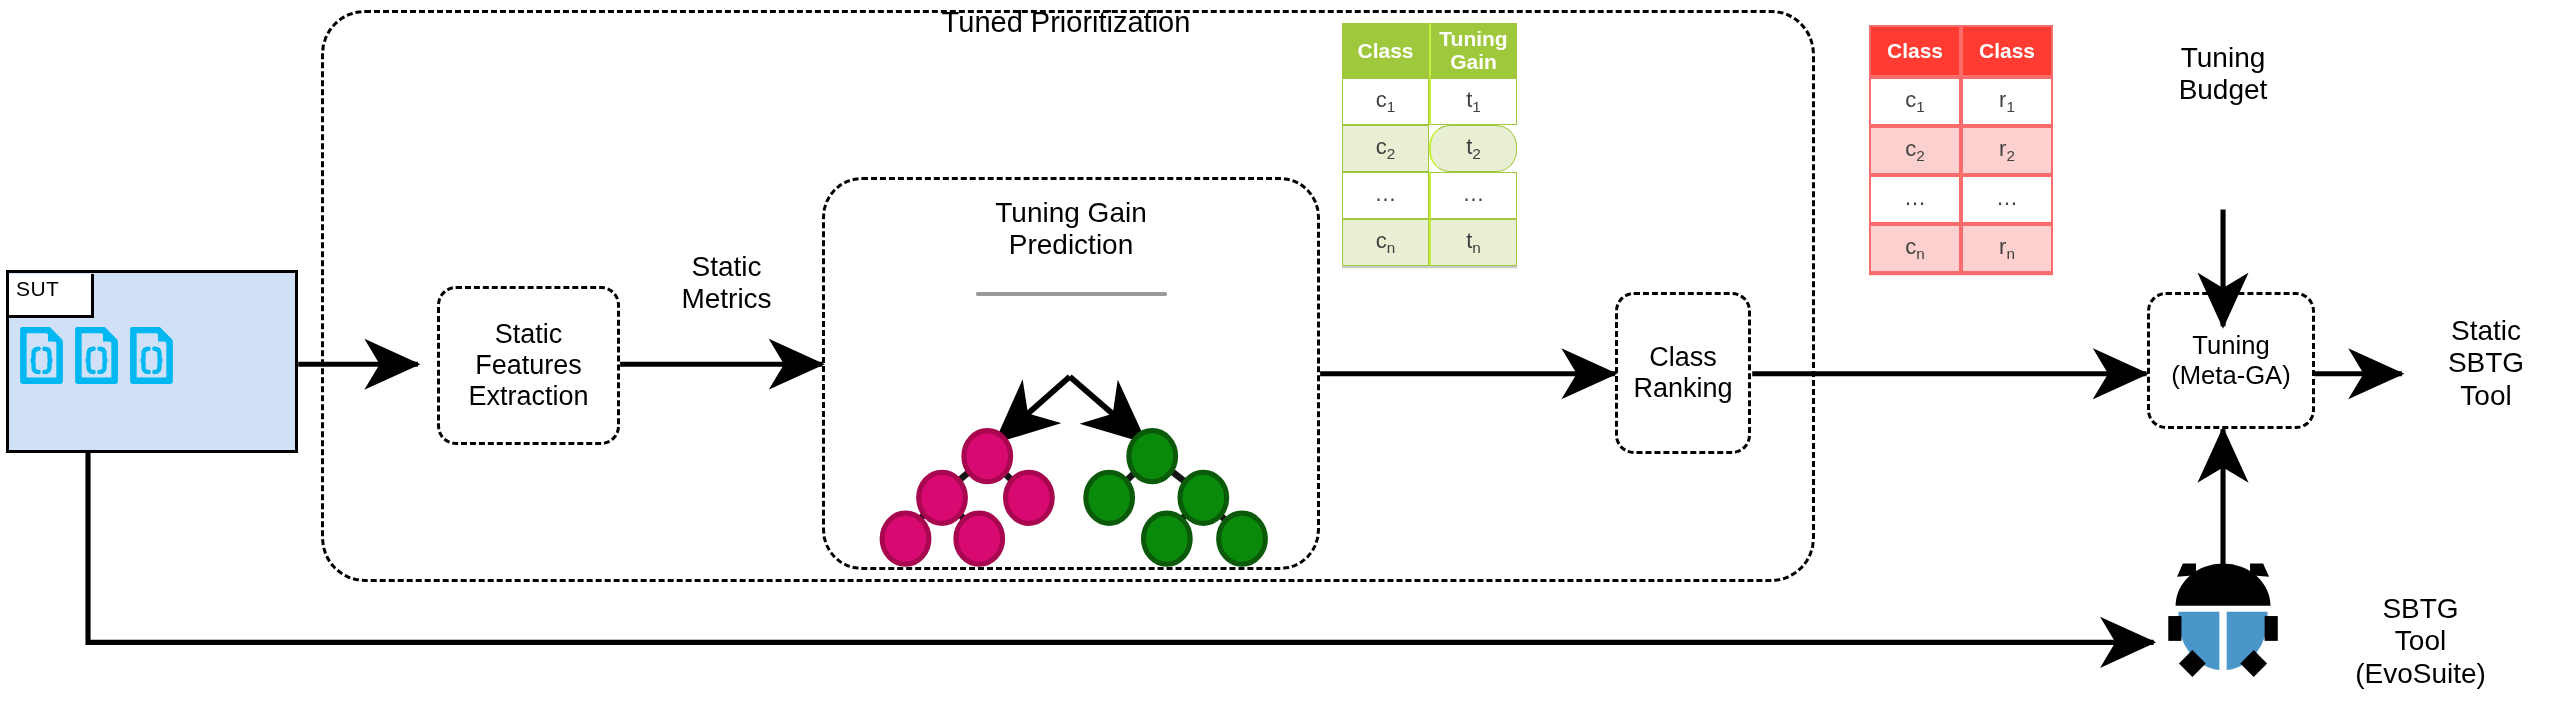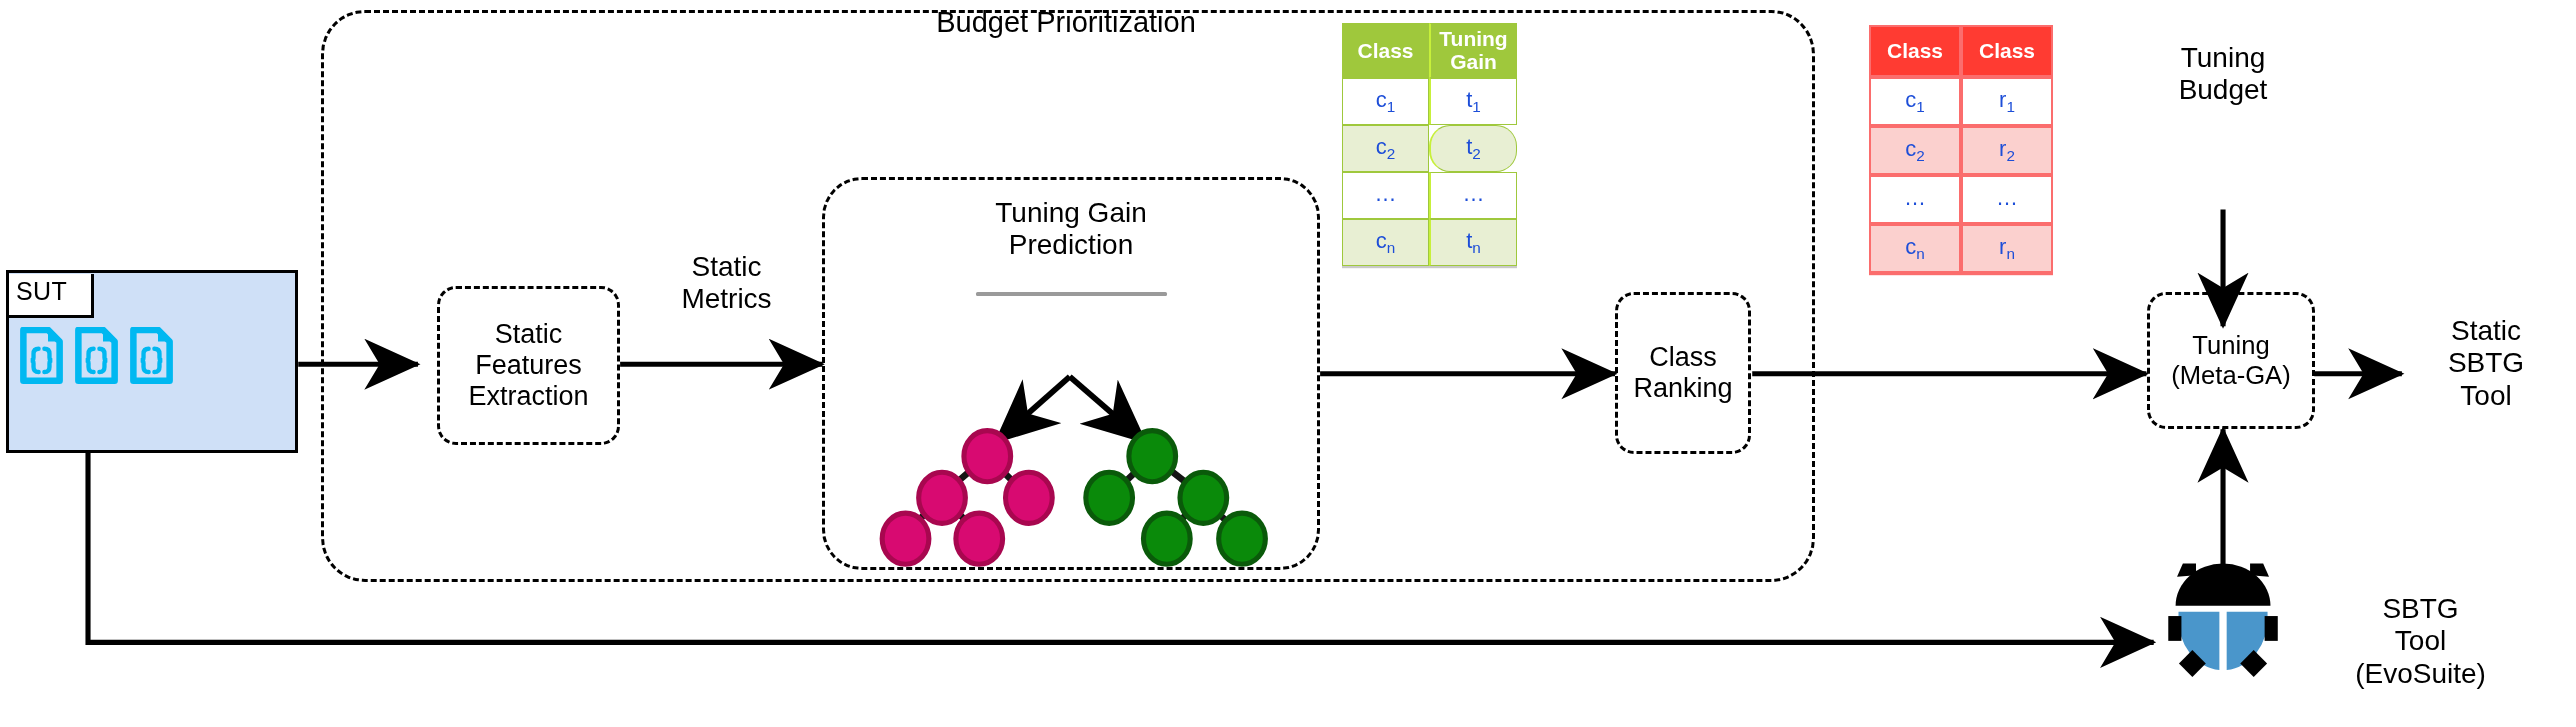--- a/index.html
+++ b/index.html
@@ -42,30 +42,30 @@
   }
   .sut-tab{
     position:absolute;left:3.7px;top:3.7px;
     width:85px;height:44px;
     background:#ffffff;
     border-right:3.7px solid #000;border-bottom:3.7px solid #000;
     box-sizing:border-box;
   }
   .sut-tab-label{
     position:absolute;left:10.2px;top:7.3px;
-    font-size:25px;color:#000;letter-spacing:0.4px;
+    font-size:21px;color:#000;letter-spacing:0.4px;
   }
   .files{position:absolute;left:13px;top:57px;display:flex;gap:10.2px;}
   .file-ico{width:45px;height:58px;}
 
   
   .tbl{position:absolute;border-collapse:separate;border-spacing:0;}
   .tbl td,.tbl th{
     padding:0;margin:0;text-align:center;vertical-align:middle;
-    font-size:22px;color:#1d4ed8;
+    font-size:22px;color:#404040;
   }
   .tbl th{font-weight:bold;color:#fff;font-size:21px;line-height:1.08;}
   .tbl sub{font-size:15.3px;}
 
   .tbl-green{box-shadow:0 2.2px 0 0 #c9c9c9;}
   .tbl-green th{background:#9fc83c;border:1.5px solid #9fc83c;}
   .tbl-green th.c2{border-left:2.9px solid #c7f03a;}
   .tbl-green td{border:1.5px solid #9fc83c;}
   .tbl-green td.c2{border-left:2.9px solid #c7f03a;margin-left:8px;}
   .tbl-green tr.odd td{background:#ffffff;}
@@ -155,21 +155,21 @@
       <path d="M138,70 L82,70 L82,150 A62,70 0 0 0 138,78 Z" fill="#4a96cb"></path>
 
       <rect x="2" y="76" width="18" height="34" fill="#000"></rect>
       <rect x="134" y="76" width="18" height="34" fill="#000"></rect>
       <rect x="22" y="128" width="26" height="26" fill="#000" transform="rotate(45 35 141)"></rect>
       <rect x="106" y="128" width="26" height="26" fill="#000" transform="rotate(45 119 141)"></rect>
     </g>
   </svg>
 
   <div class="outer-dashed" style="left:321px;top:10.2px;width:1494px;height:572px;"></div>
-  <div class="lbl" style="left:920px;top:5.8px;width:292px;font-size:29px;">Budget Prioritization</div>
+  <div class="lbl" style="left:920px;top:5.8px;width:292px;font-size:29px;">Tuned Prioritization</div>
 
   <div class="sut-wrap" style="left:5.8px;top:270px;width:292px;height:183px;">
     <div class="sut-body"></div>
     <div class="sut-tab"></div>
     <div class="sut-tab-label">SUT</div>
     <div class="files">
       <svg class="file-ico" viewBox="0 0 62 80">
         <path d="M6,4 H40 L56,20 V74 H6 Z" fill="none" stroke="#00b8f1" stroke-width="9" stroke-linejoin="round"></path>
         <path d="M40,4 L56,20 H40 Z" fill="#00b8f1"></path>
         <path d="M27,30 q-7,0 -7,7 v5 q0,4 -4,4 q4,0 4,4 v5 q0,7 7,7" fill="none" stroke="#00b8f1" stroke-width="6" stroke-linecap="round"></path>

